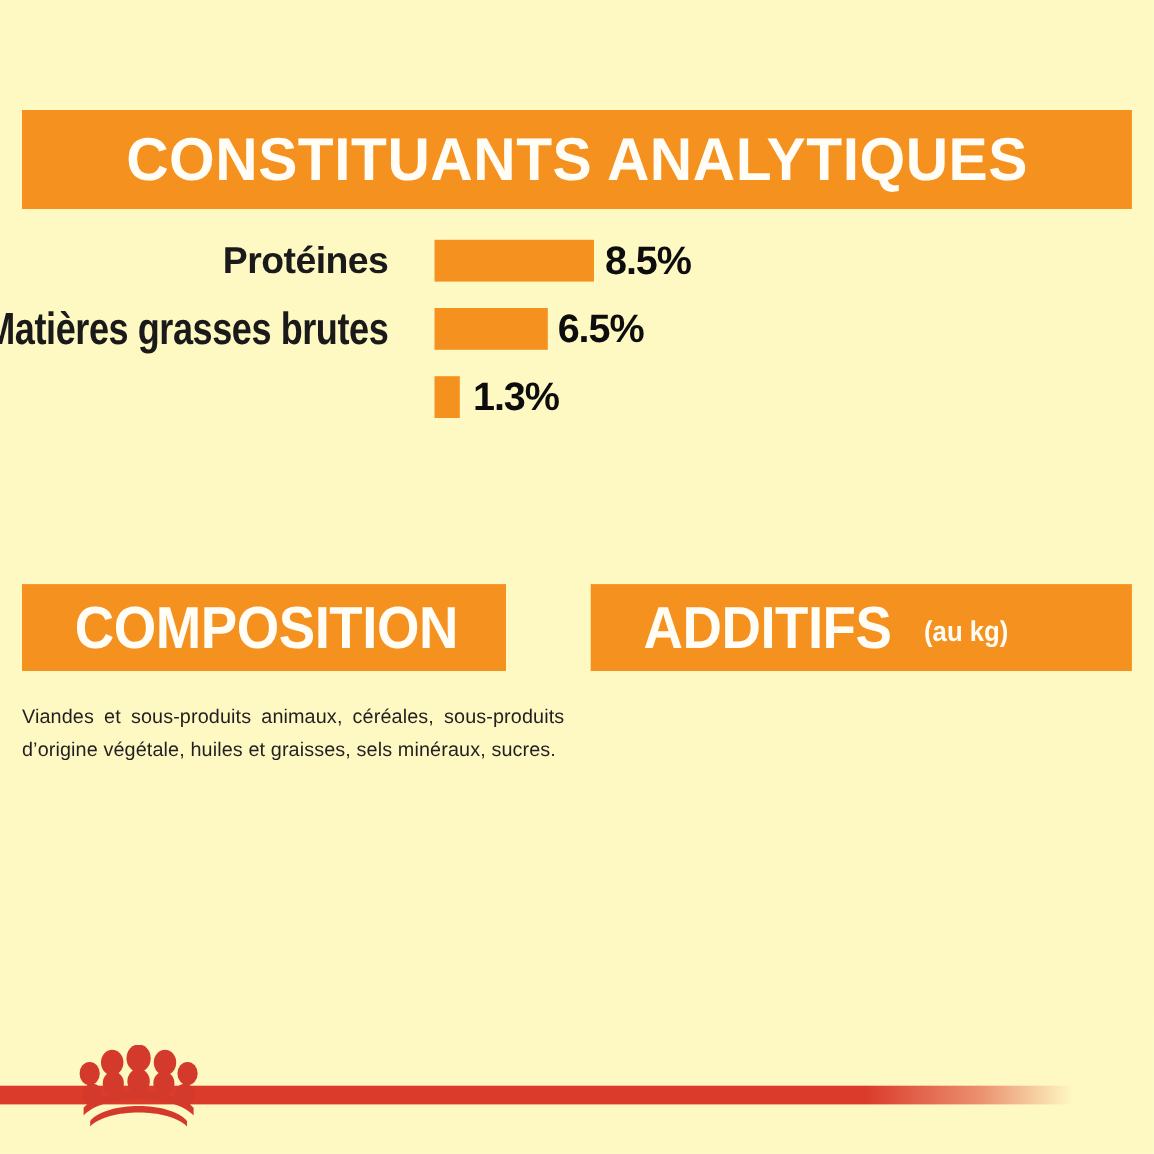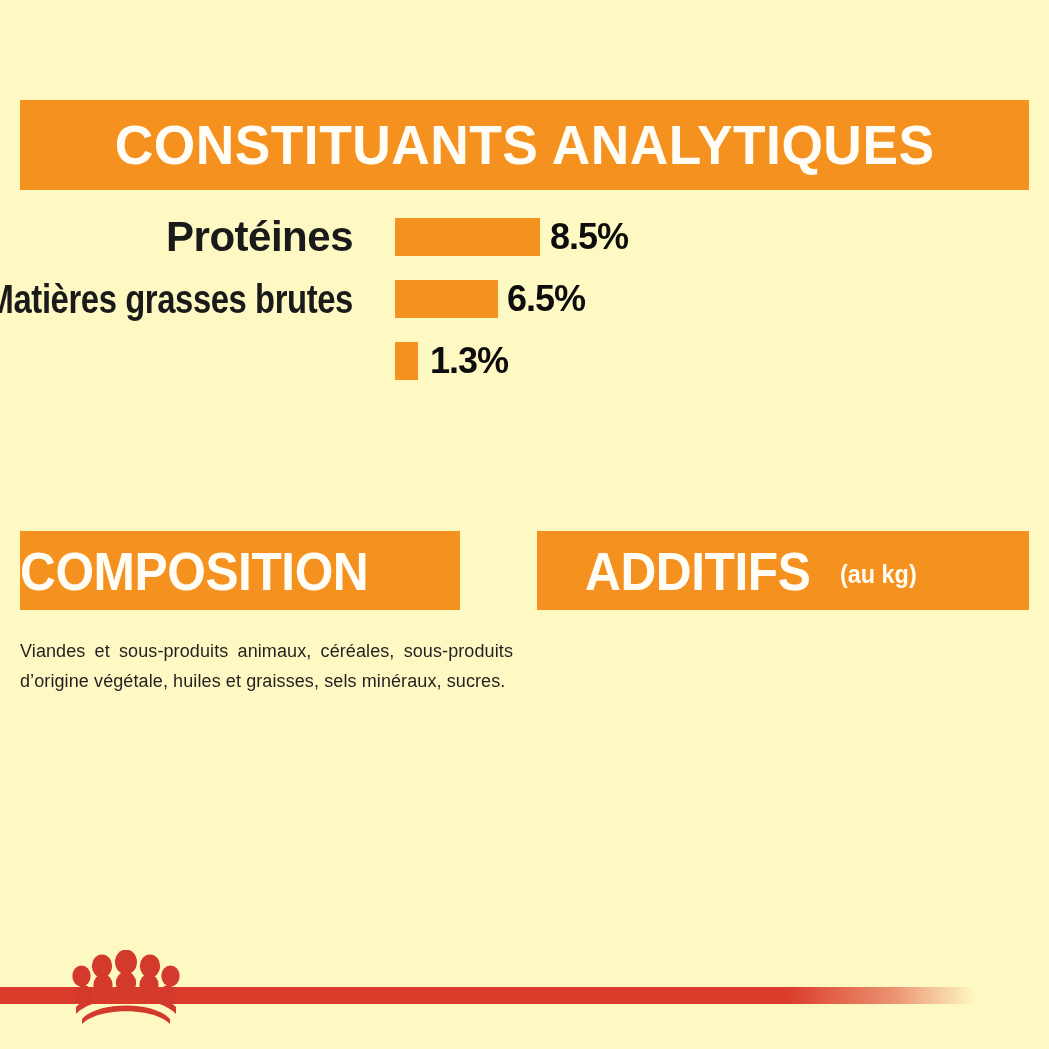--- a/index.html
+++ b/index.html
@@ -54,20 +54,21 @@
     letter-spacing: 0.5px;
     transform: scaleX(0.97);
     transform-origin: center center;
   }
 
   #composition-band {
     left: 20px;
     top: 531px;
     width: 440px;
     height: 79px;
+    padding-left: 48px;
     text-align: center;
   }
   #composition-band .band-title { font-size: 54px; }
 
   #additives-band {
     left: 537px;
     top: 531px;
     width: 492px;
     height: 79px;
     padding-left: 48px;
@@ -101,21 +102,21 @@
     position: absolute;
     right: 696px;       
     top: 0;
     height: 62px;
     display: flex;
     align-items: center;
     justify-content: flex-end;
     color: #1A1A1A;
     font-weight: 700;
     white-space: nowrap;
-    font-size: 42px;
+    font-size: 34px;
     letter-spacing: -0.5px;
     line-height: 1;
   }
   .nutrient-label.condensed {
     transform: scaleX(0.80);
     transform-origin: right center;
     font-size: 41px;
   }
   .nutrient-bar {
     position: absolute;

